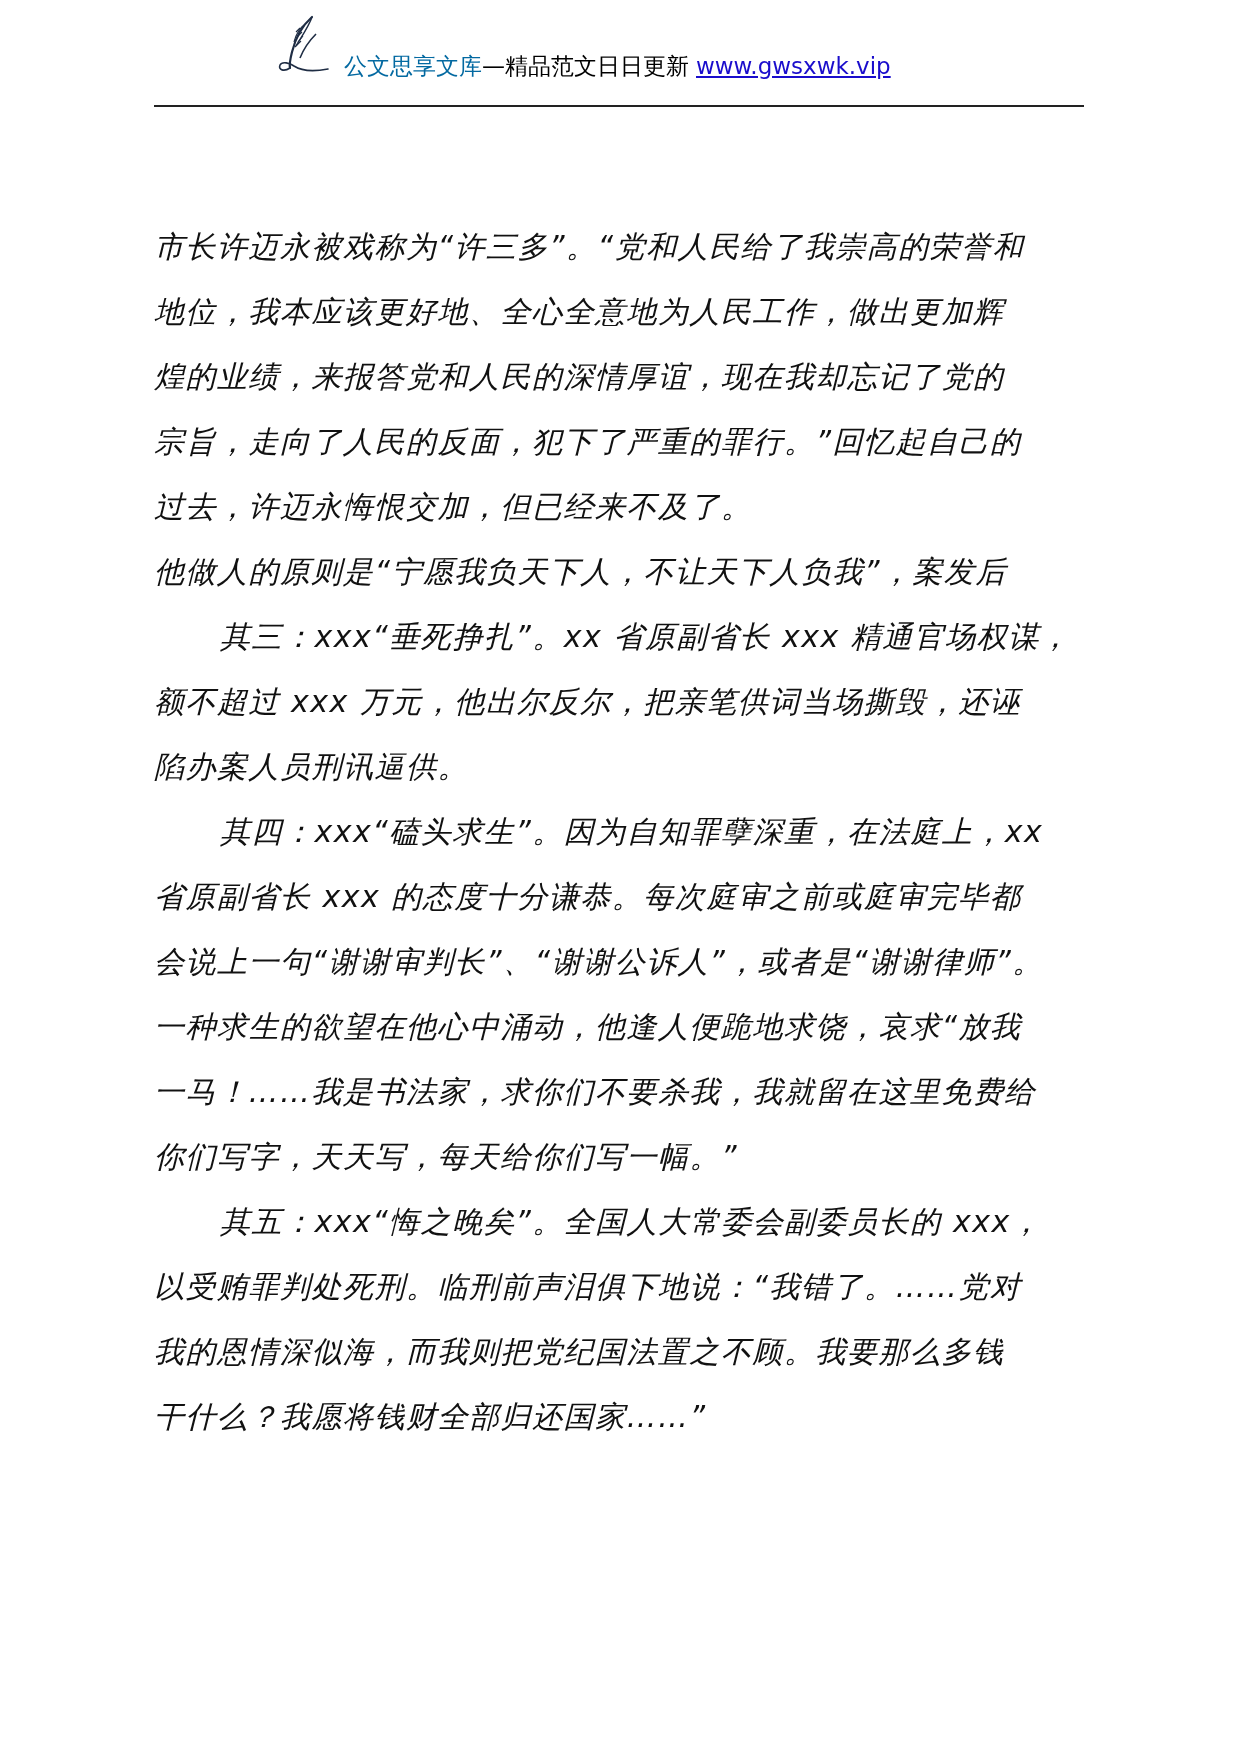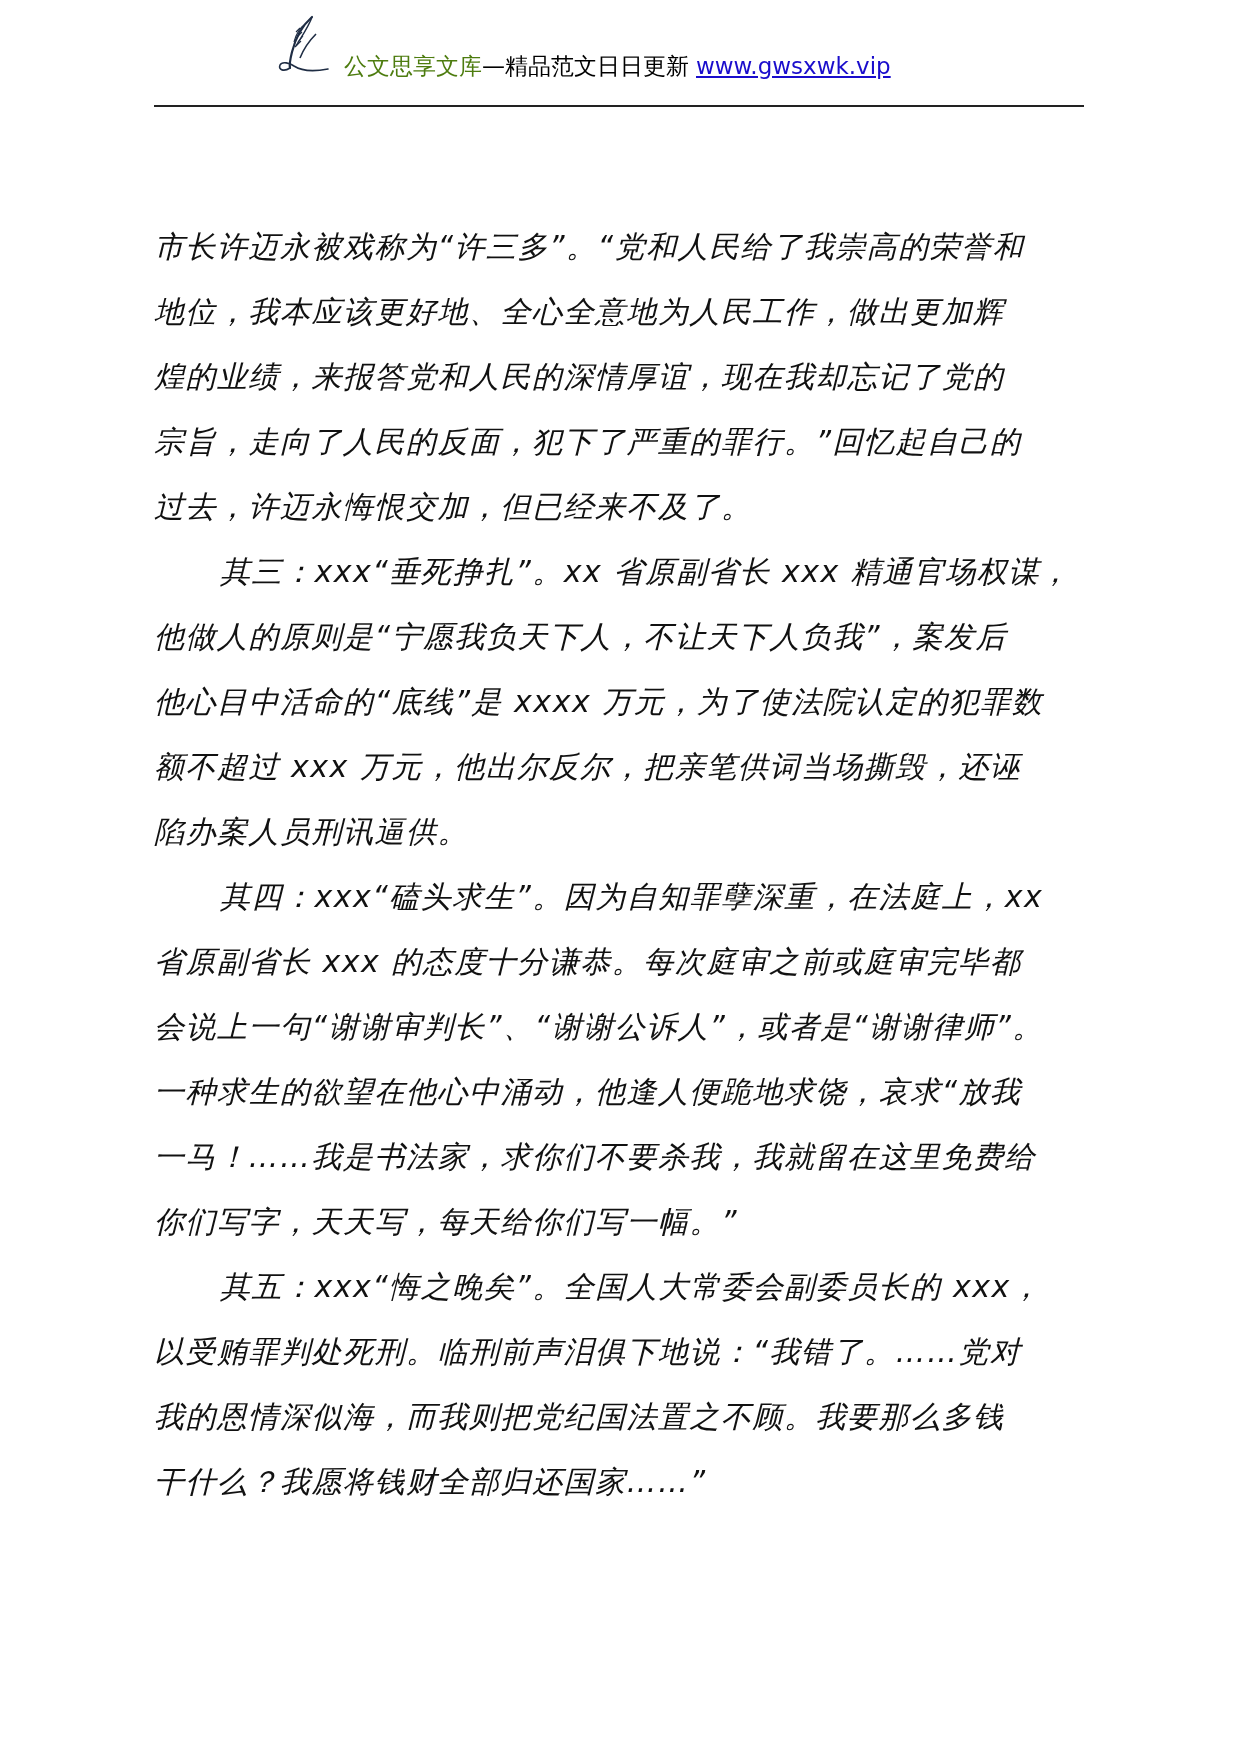--- a/index.html
+++ b/index.html
@@ -32,21 +32,21 @@
     .header-text {
       position: absolute;
       left: 344px;
       top: 51px;
       font-size: 23px;
       line-height: 30px;
       white-space: nowrap;
       letter-spacing: 0px;
     }
     .brand {
-      color: #4d7c0f;
+      color: #0369a1;
     }
     .tagline {
       color: #000000;
     }
     .site-link {
       color: #1a0dcc;
       text-decoration: underline;
       margin-left: 7px;
       margin-top: 7px;
     }
@@ -97,23 +97,22 @@
 </div>
 
 <div class="rule"></div>
 
 <div class="content" id="doc-body">
   <div class="line">市长许迈永被戏称为“许三多”。“党和人民给了我崇高的荣誉和</div>
   <div class="line">地位，我本应该更好地、全心全意地为人民工作，做出更加辉</div>
   <div class="line">煌的业绩，来报答党和人民的深情厚谊，现在我却忘记了党的</div>
   <div class="line">宗旨，走向了人民的反面，犯下了严重的罪行。”回忆起自己的</div>
   <div class="line">过去，许迈永悔恨交加，但已经来不及了。</div>
+  <div class="line">他做人的原则是“宁愿我负天下人，不让天下人负我”，案发后</div>
   <div class="line indent">其三：xxx“垂死挣扎”。xx 省原副省长 xxx 精通官场权谋，</div>
-  <div class="line">他做人的原则是“宁愿我负天下人，不让天下人负我”，案发后</div>
-  <div class="line">他心目中活命的“底线”是 xxxx 万元，为了使法院认定的犯罪数</div>
   <div class="line">额不超过 xxx 万元，他出尔反尔，把亲笔供词当场撕毁，还诬</div>
   <div class="line">陷办案人员刑讯逼供。</div>
   <div class="line indent">其四：xxx“磕头求生”。因为自知罪孽深重，在法庭上，xx</div>
   <div class="line">省原副省长 xxx 的态度十分谦恭。每次庭审之前或庭审完毕都</div>
   <div class="line">会说上一句“谢谢审判长”、“谢谢公诉人”，或者是“谢谢律师”。</div>
   <div class="line">一种求生的欲望在他心中涌动，他逢人便跪地求饶，哀求“放我</div>
   <div class="line">一马！……我是书法家，求你们不要杀我，我就留在这里免费给</div>
   <div class="line">你们写字，天天写，每天给你们写一幅。”</div>
   <div class="line indent">其五：xxx“悔之晚矣”。全国人大常委会副委员长的 xxx，</div>
   <div class="line">以受贿罪判处死刑。临刑前声泪俱下地说：“我错了。……党对</div>

